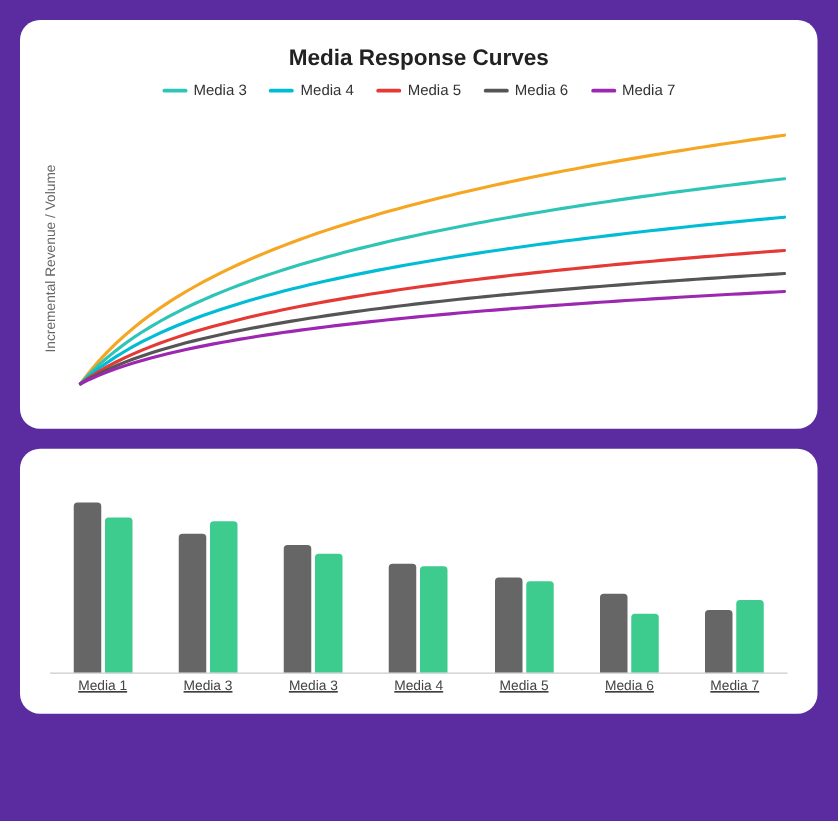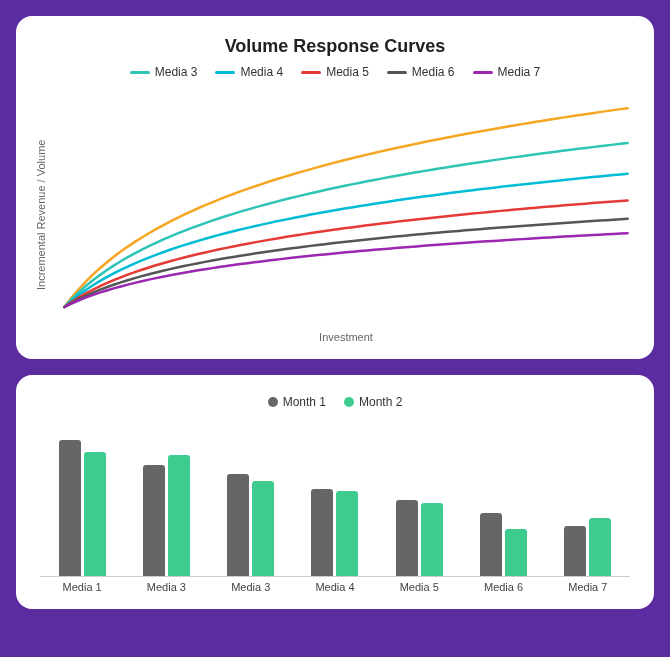--- a/index.html
+++ b/index.html
@@ -103,33 +103,34 @@
     .bar {
       width: 22px;
       border-radius: 3px 3px 0 0;
     }
     .bar-grey { background: #666; }
     .bar-green { background: #3DCC8E; }
     .bar-labels {
       display: flex;
       justify-content: space-around;
       margin-top: 0;
+      text-decoration: underline;
     }
     .bar-label {
       font-size: 11px;
       color: #444;
       text-align: center;
       width: 50px;
     }
   </style>
 </head>
 <body>
 
 <div class="card">
-  <div class="chart-title">Volume Response Curves</div>
+  <div class="chart-title">Media Response Curves</div>
   <div class="legend">
 
   <div class="legend-item">
         <div class="legend-line" style="background:#2EC4B6"></div>
         <span>Media 3</span>
       </div>
       <div class="legend-item">
         <div class="legend-line" style="background:#00BCD4"></div>
         <span>Media 4</span>
       </div>
@@ -150,36 +151,25 @@
     <div class="y-axis-label">Incremental Revenue / Volume</div>
     <div class="curve-chart-area">
       <svg class="curve-svg" viewBox="0 0 560 240" preserveAspectRatio="none" id="curve-svg">
           <polyline points="10,220 16.75,210.79324109200707 23.5,202.47413876189538 30.25,194.88647972064405 37,187.91197275557525 43.75,181.45888782669596 50.5,175.454654758506 57.25,169.84087286342043 64,164.56984645052998 70.75,159.60211846441467 77.5,154.9046758972782 84.25,150.44961870299625 91,146.21315558726525 97.75,142.17483484111523 104.5,138.31694714294184 111.25,134.62405615912985 118,131.0826254675997 124.75,127.68071901732412 131.5,124.40775838813924 138.25,121.25432439684356 145,118.21199366935083 151.75,115.27320303486916 158.5,112.43113624503853 165.25,109.67962874779363 172,107.01308716927805 178.75,104.42642085923966 185.5,101.91498339398917 192.25,99.4745223478082 199,97.10113596880038 205.75,94.79123565068984 212.5,92.54151329429568 219.25,90.34891281354922 226,88.21060517011901 232.75,86.12396642492607 239.5,84.08655837936954 246.25,82.09611144802636 253,80.1505094611042 259.75,78.24777614147263 266.5,76.38606303961919 273.25,74.5636387418865 280,72.77887919406962 286.75,71.03025900483718 293.5,69.31634361227862 300.25,67.6357822127766 307,65.98730136487796 313.75,64.36969919228787 320.5,62.781840119880826 327.25,61.222650084976834 334,59.69111217330408 340.75,58.18626263523757 347.5,56.70718724323109 354.25,55.25301795596502 361,53.822929858731186 367.75,52.41613835305202 374.5,51.031896571560196 381.25,49.669492996814995 388,48.32824926504736 394.75,47.007518137864395 401.5,45.70668162672962 408.25,44.42514925661612 415,43.162356456620245 421.75,41.91776306655626 428.5,40.690851949644895 435.25,39.48112770237694 442,38.288115453497966 448.75,37.11135974482565 455.5,35.95042348729967 462.25,34.80488698627525 469,33.67434703062173 475.75,32.55841604067791 482.5,31.45672127055991 489.25,30.36890406071177 496,29.294619136950587 502.75,28.233533952575613 509.5,27.18532807040782 516.25,26.149692581883897 523,25.126329560572117 529.75,24.114951547689117 536.5,23.115281067397206 543.25,22.12705016983503 550,21.150000000000006" fill="none" stroke="#F5A623" stroke-width="2.5" stroke-linecap="round"></polyline>
           <polyline points="10,220 16.75,212.40679677691304 23.5,205.54568145310958 30.25,199.28781832630438 37,193.53564763346412 43.75,188.2135157333575 50.5,183.26157093485028 57.25,178.63164772240862 64,174.28440944373605 70.75,170.1873141974554 77.5,166.31313476064182 84.25,162.63886078597628 91,159.14487058743526 97.75,155.81429677617749 104.5,152.63253372613758 111.25,149.58685044051947 118,146.66608285987604 124.75,143.86038681841165 131.5,141.16103784588802 138.25,138.56026754378848 145,136.0511287994646 151.75,133.62738394628383 158.5,131.28341133611423 165.25,129.01412680230402 172,126.81491725301284 178.75,124.68158421380588 185.5,122.61029558267148 192.25,120.5975442043779 199,118.6401121392168 205.75,116.73503971190914 212.5,114.87959859323357 219.25,113.0712682998344 226,111.30771560422187 232.75,109.58677643292872 239.5,107.90643990051096 246.25,106.26483418393927 253,104.66021398853952 259.75,103.09094939502899 266.5,101.55551590896425 273.25,100.05248556031877 280,98.58051892294402 286.75,97.13835794213377 293.5,95.72481947404418 300.25,94.33878945383636 307,92.97921762051787 313.75,91.6451127359075 320.5,90.33553824320066 327.25,89.04960831750665 334,87.78648426664253 340.75,86.54537124555674 347.5,85.32551525214936 354.25,84.12620037605359 361,82.94674627524219 367.75,81.78650585818724 374.5,80.64486315180224 381.25,79.52123133757934 388,78.41505094024524 394.75,77.32578815493969 401.5,76.25293330039554 408.25,75.19599938689987 415,74.15452078896513 421.75,73.12805201365464 428.5,72.11616655640813 435.25,71.11845583701188 442,70.13452820907048 448.75,69.16400803696959 455.5,68.2065348348863 462.25,67.26176246290743 469,66.32935837577045 475.75,65.40900292014672 482.5,64.50038867675042 489.25,63.603219843885995 496,62.71721165934065 502.75,61.84208985779429 509.5,60.97759016116106 516.25,60.12345779949186 523,59.279447060265625 529.75,58.445320864073466 536.5,57.620850364863685 543.25,56.80581457305979 550,56" fill="none" stroke="#2EC4B6" stroke-width="2.5" stroke-linecap="round"></polyline>
           <polyline points="10,220 16.75,213.83052238124185 23.5,208.25586618065154 30.25,203.1713523901223 37,198.4977137021896 43.75,194.17348153335297 50.5,190.15002638456588 57.25,186.38821377445697 64,182.85608267303553 70.75,179.5271927854325 77.5,176.37942199302148 84.25,173.39407438860573 91,170.55520735229115 97.75,167.8491161306442 104.5,165.2639336524868 111.25,162.78931598292206 118,160.41619232364928 124.75,158.13656428995944 131.5,155.94334324978402 138.25,153.83021737932816 145,151.79154214956498 151.75,149.82224945635562 158.5,147.91777171059283 165.25,146.073978026872 172,144.28712026807293 178.75,142.5537871737173 185.5,140.87086516092057 192.25,139.23550466605704 199,137.64509111311366 205.75,136.09721976592618 212.5,134.58967385700225 219.25,133.12040549361546 226,131.68751892843028 232.75,130.2892558517546 239.5,128.92398241916516 246.25,127.59017777445065 253,126.28642386568838 259.75,125.01139638346105 266.5,123.76385667603347 273.25,122.54264451775902 280,121.346671624892 286.75,120.17491582798368 293.5,119.02641582266092 300.25,117.90026643124204 307,116.79561431667076 313.75,115.71165409792486 320.5,114.64762482260053 327.25,113.60280675797416 334,112.57651846664704 340.75,111.56811413701486 347.5,110.57698114237137 354.25,109.60253780554356 361,108.64423134863429 367.75,107.70153600977713 374.5,106.77395131083932 381.25,105.86100046178323 388,104.96222888894924 394.75,104.0772028758885 401.5,103.20550830657137 408.25,102.34674950185615 415,101.50054814103417 421.75,100.6665422610944 428.5,99.8443853270816 435.25,99.03374536757217 442,98.23430416986976 448.75,97.4457565300378 455.5,96.66780955334514 462.25,95.90018200111228 469,95.1426036803135 475.75,94.39481487261922 482.5,93.65656579985973 489.25,92.92761612315738 496,92.20773447321429 502.75,91.49669800945787 509.5,90.79429200594336 516.25,90.10030946208715 523,89.41455073646583 529.75,88.7368232020597 536.5,88.06694092145173 543.25,87.4047243406111 550,86.75" fill="none" stroke="#00BCD4" stroke-width="2.5" stroke-linecap="round"></polyline>
           <polyline points="10,220 16.75,215.0644179049935 23.5,210.60469294452122 30.25,206.53708191209785 37,202.79817096175168 43.75,199.33878522668238 50.5,196.1200211076527 57.25,193.11057101956558 64,190.28486613842844 70.75,187.621754228346 77.5,185.1035375944172 84.25,182.71525951088458 91,180.44416588183293 97.75,178.2792929045154 104.5,176.21114692198944 111.25,174.23145278633766 118,172.33295385891944 124.75,170.50925143196758 131.5,168.75467459982724 138.25,167.06417390346252 145,165.43323371965198 151.75,163.8577995650845 158.5,162.33421736847427 165.25,160.85918242149762 172,159.42969621445835 178.75,158.04302973897381 185.5,156.6966921287365 192.25,155.38840373284563 199,154.1160728904909 205.75,152.87777581274094 212.5,151.6717390856018 219.25,150.49632439489238 226,149.3500151427442 232.75,148.23140468140366 239.5,147.13918593533214 246.25,146.07214221956053 253,145.0291390925507 259.75,144.00911710676883 266.5,143.01108534082675 273.25,142.0341156142072 280,141.0773372999136 286.75,140.13993266238697 293.5,139.22113265812874 300.25,138.32021314499366 307,137.43649145333663 313.75,136.56932327833988 320.5,135.71809985808045 327.25,134.88224540637935 334,134.06121477331766 340.75,133.25449130961186 347.5,132.46158491389707 354.25,131.68203024443483 361,130.91538507890743 367.75,130.16122880782171 374.5,129.41916104867147 381.25,128.6888003694266 388,127.96978311115939 394.75,127.26176230071081 401.5,126.56440664525711 408.25,125.87739960148494 415,125.20043851282735 421.75,124.53323380887552 428.5,123.87550826166529 435.25,123.22699629405774 442,122.5874433358958 448.75,121.95660522403024 455.5,121.33424764267609 462.25,120.72014560088982 469,120.11408294425081 475.75,119.51585189809538 482.5,118.92525263988777 489.25,118.3420928985259 496,117.76618757857143 502.75,117.1973584075663 509.5,116.63543360475471 516.25,116.08024756966972 523,115.53164058917265 529.75,114.98945856164778 536.5,114.4535527371614 543.25,113.92377947248887 550,113.39999999999999" fill="none" stroke="#E53935" stroke-width="2.5" stroke-linecap="round"></polyline>
           <polyline points="10,220 16.75,215.91865326759077 23.5,212.2308037810464 30.25,208.8672023503886 37,205.77541060298697 43.75,202.91476470667965 50.5,200.25309437748203 57.25,197.76451065079462 64,195.42787007600813 70.75,193.22568138113226 77.5,191.143309933845 84.25,189.16838767246225 91,187.29036794074645 97.75,185.5001845171954 104.5,183.78998687779895 111.25,182.15293211177922 118,180.5830195371834 124.75,179.07495791489626 131.5,177.62405784216483 138.25,176.22614380478632 145,174.87748172971223 151.75,173.57471887112757 158.5,172.3148335931614 165.25,171.09509315623842 172,169.9130180234944 178.75,168.76635151492064 185.5,167.65303387568594 192.25,166.57118000985312 199,165.51906027482903 205.75,164.49508384515116 212.5,163.49778424386304 219.25,162.525806711161 226,161.57789713726925 232.75,160.6528923326992 239.5,159.74971144652466 246.25,158.86734837386734 253,158.00486501884 259.75,157.16138529982808 266.5,156.33608980106828 273.25,155.52821098867133 280,154.7370289210824 286.75,153.9618673938969 293.5,153.20209046729877 300.25,152.45709933143706 307,151.72632947102835 313.75,151.00924809555028 320.5,150.30535180572036 327.25,149.61416447065983 334,148.93523529332037 340.75,148.26813704448676 347.5,147.61246444803027 354.25,146.96783270212882 361,146.33387612294268 367.75,145.71024689877564 374.5,145.0966139440937 381.25,144.4926618439489 388,143.8980898803818 394.75,143.3126111332801 401.5,142.7359516489626 408.25,142.16784967045868 415,141.60805492406877 421.75,141.05632795733936 428.5,140.51243952406938 435.25,139.9761700123939 442,139.44730891237538 448.75,138.92565431987117 455.5,138.41101247375138 462.25,137.90319732381272 469,137.40203012697663 475.75,136.90733906957888 482.5,136.41895891375336 489.25,135.93673066608872 496,135.46050126689562 502.75,134.99012329856444 509.5,134.5254547116241 516.25,134.0663585672269 523,133.61270279489275 529.75,133.16435996443948 536.5,132.72120707111424 543.25,132.28312533301965 550,131.85" fill="none" stroke="#555555" stroke-width="2.5" stroke-linecap="round"></polyline>
           <polyline points="10,220 16.75,216.58305854961088 23.5,213.4955566538993 30.25,210.67951824683698 37,208.09104143505886 43.75,205.69608208001088 50.5,203.46770692068264 57.25,201.38424147508388 64,199.42798424968123 70.75,197.58429138885492 77.5,195.84091064228883 84.25,194.18748735368933 91,192.61519176434587 97.75,191.1164335492799 104.5,189.68464017676192 111.25,188.31408269823376 118,186.99973728694422 124.75,185.73717406828524 131.5,184.5224670306496 138.25,183.35212039470483 145,182.22300795975906 151.75,181.13232277582773 158.5,180.0775351012514 165.25,179.0563570610368 172,178.06671276385578 178.75,177.10671289621266 185.5,176.17463301220218 192.25,175.26889489197004 199,174.38805046264756 205.75,173.5307678703591 212.5,172.6958193669551 219.25,171.8820707349255 226,171.08847202189986 232.75,170.31404939481794 239.5,169.55789795522992 246.25,168.81917538277267 253,168.0970962948428 259.75,167.39092722776306 266.5,166.69998215903394 273.25,166.02361850214345 280,165.3612335153248 286.75,164.71226107396018 293.5,164.0761687633199 300.25,163.45245525422638 307,162.84064792923306 313.75,162.24030073115838 320.5,161.65099220944032 327.25,161.072323742878 334,160.50391791998914 340.75,159.94541706050055 347.5,159.39648186346722 354.25,158.85679016922413 361,158.326035823859 367.75,157.80392763618426 374.5,157.290188418311 381.25,156.78455410191071 388,156.28677292311036 394.75,155.79660466972288 401.5,155.31381998517801 408.25,154.83819972410495 415,154.36953435503432 421.75,153.90762340614458 428.5,153.45227495038367 435.25,153.00330512665536 442,152.56053769408172 448.75,152.12380361663634 455.5,151.69294067569882 462.25,151.26779310830835 469,150.84821126909674 475.75,150.43405131406604 482.5,150.0251749045377 489.25,149.62144892974868 496,149.2227452467033 502.75,148.82894043600743 509.5,148.4399155725225 516.25,148.05555600977135 523,147.67575117711954 529.75,147.30039438883307 536.5,146.92938266418867 543.25,146.56261655787694 550,146.2" fill="none" stroke="#9C27B0" stroke-width="2.5" stroke-linecap="round"></polyline>
         </svg>
-      <div class="x-axis-label">Investment</div>
     </div>
   </div>
 </div>
 
 <div class="card">
-  <div class="legend" id="bar-legend">
-      <div class="legend-item">
-        <div class="legend-dot" style="background:#666"></div>
-        <span>Month 1</span>
-      </div>
-      <div class="legend-item">
-        <div class="legend-dot" style="background:#3DCC8E"></div>
-        <span>Month 2</span>
-      </div>
-    </div>
   <div class="bar-chart-area">
     <div class="bar-groups" id="bar-groups">
         <div class="bar-group">
           <div class="bar bar-grey" style="height: 136px;"></div>
           <div class="bar bar-green" style="height: 124px;"></div>
         </div>
         <div class="bar-group">
           <div class="bar bar-grey" style="height: 111px;"></div>
           <div class="bar bar-green" style="height: 121px;"></div>
         </div>

